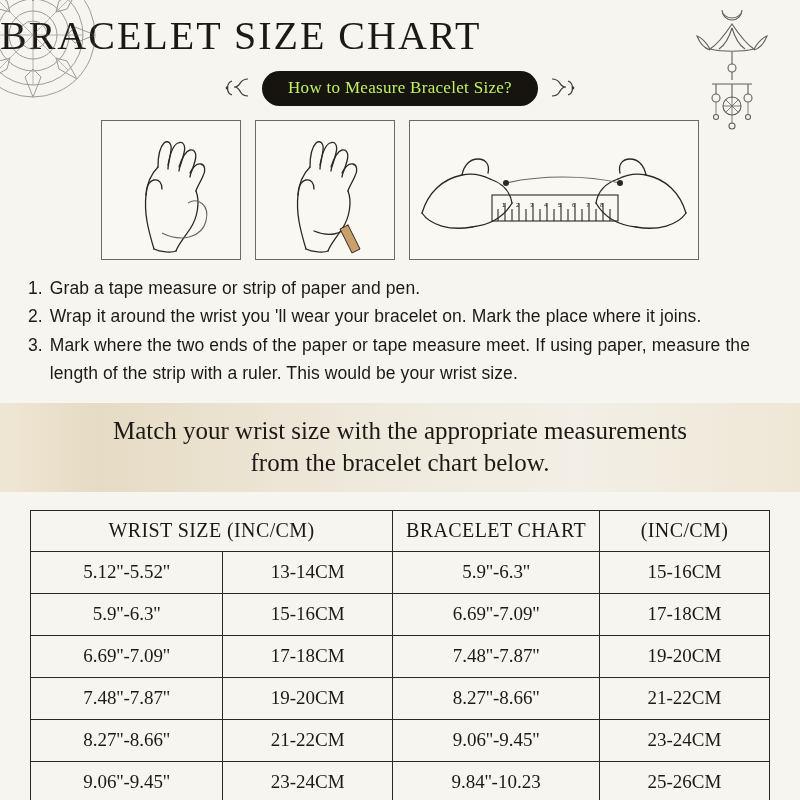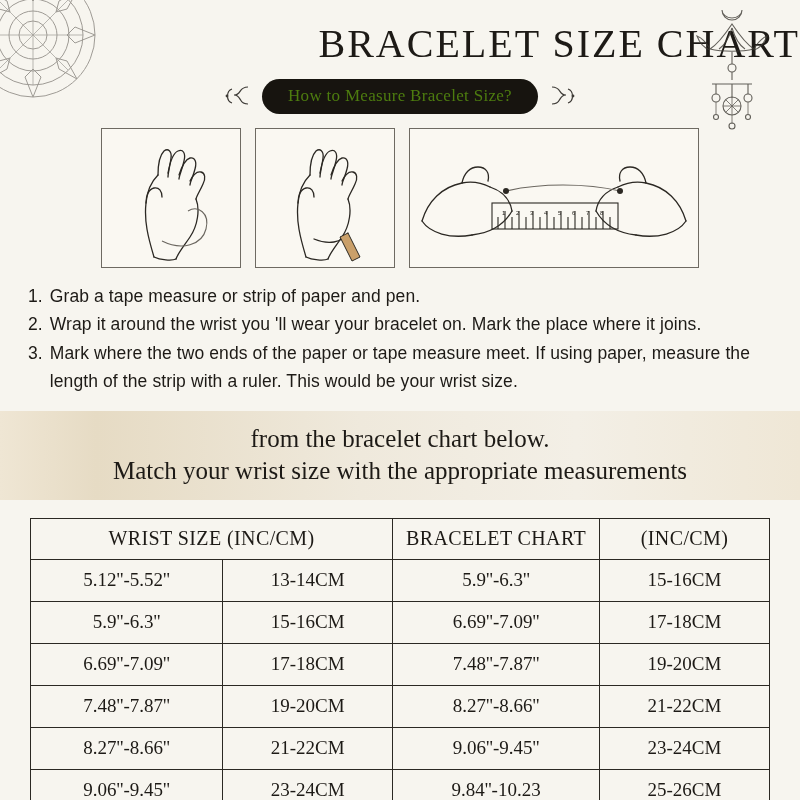--- a/index.html
+++ b/index.html
@@ -31,39 +31,39 @@
     right: 8px;
     top: 2px;
     width: 120px;
     height: 130px;
     opacity: 0.8;
     pointer-events: none;
   }
 
   
   .title {
-    text-align: right;
+    text-align: left;
     font-size: 40px;
     letter-spacing: 2px;
     font-weight: 400;
-    padding-top: 20px;
+    padding-top: 12px;
     margin: 0;
     font-family: "Liberation Serif", serif;
   }
 
   .sub-wrap {
     display: flex;
     align-items: center;
     justify-content: center;
     gap: 10px;
     margin-top: 12px;
   }
   .pill {
     background: #17140f;
-    color: #4d7c0f;
+    color: #bef264;
     border-radius: 18px;
     padding: 7px 26px 8px;
     font-size: 17px;
     letter-spacing: 0.3px;
     font-family: "Liberation Serif", serif;
     white-space: nowrap;
   }
   .flourish {
     width: 30px;
     height: 26px;
@@ -297,22 +297,22 @@
     <span class="step-num">2.</span>
     <span class="step-text">Wrap it around the wrist you 'll wear your bracelet on. Mark the place where it joins.</span>
   </div>
   <div class="step">
     <span class="step-num">3.</span>
     <span class="step-text">Mark where the two ends of the paper or tape measure meet. If using paper, measure the length of the strip with a ruler. This would be your wrist size.</span>
   </div>
 </div>
 
 <div class="banner">
+  <div>Match your wrist size with the appropriate measurements</div>
   <div>from the bracelet chart below.</div>
-  <div>Match your wrist size with the appropriate measurements</div>
 </div>
 
 <table class="size-table">
   <thead>
     <tr>
       <th class="col-a" colspan="2">WRIST SIZE (INC/CM)</th>
       <th class="col-c">BRACELET CHART</th>
       <th class="col-d">(INC/CM)</th>
     </tr>
   </thead>

